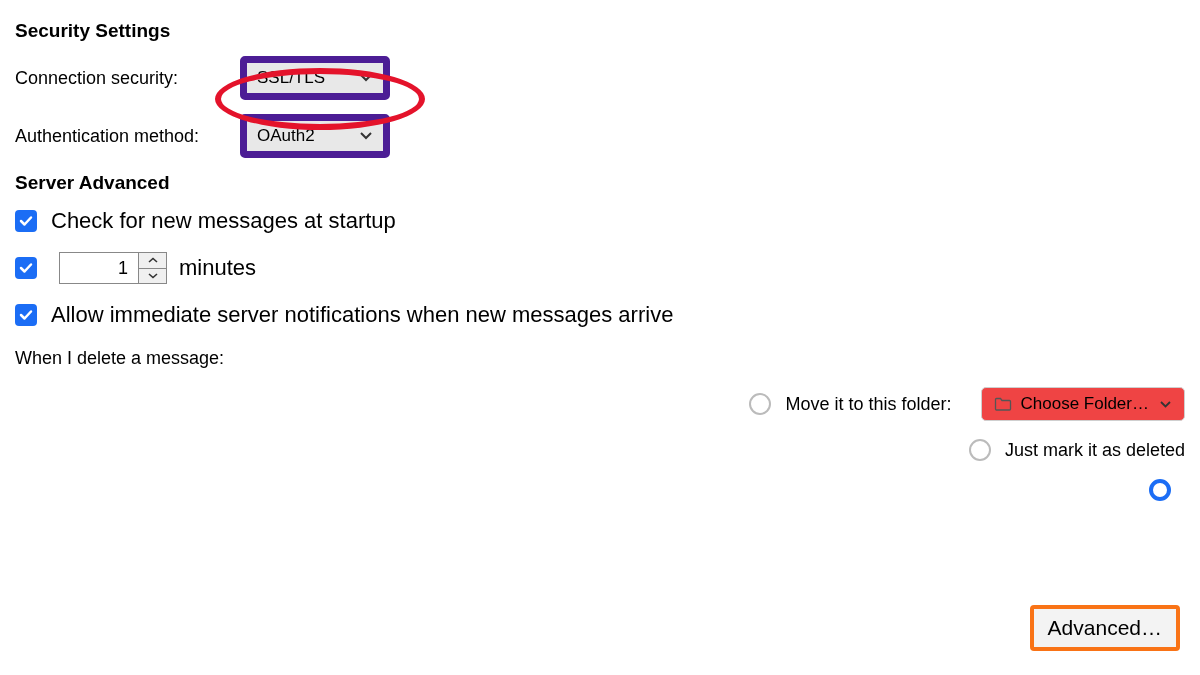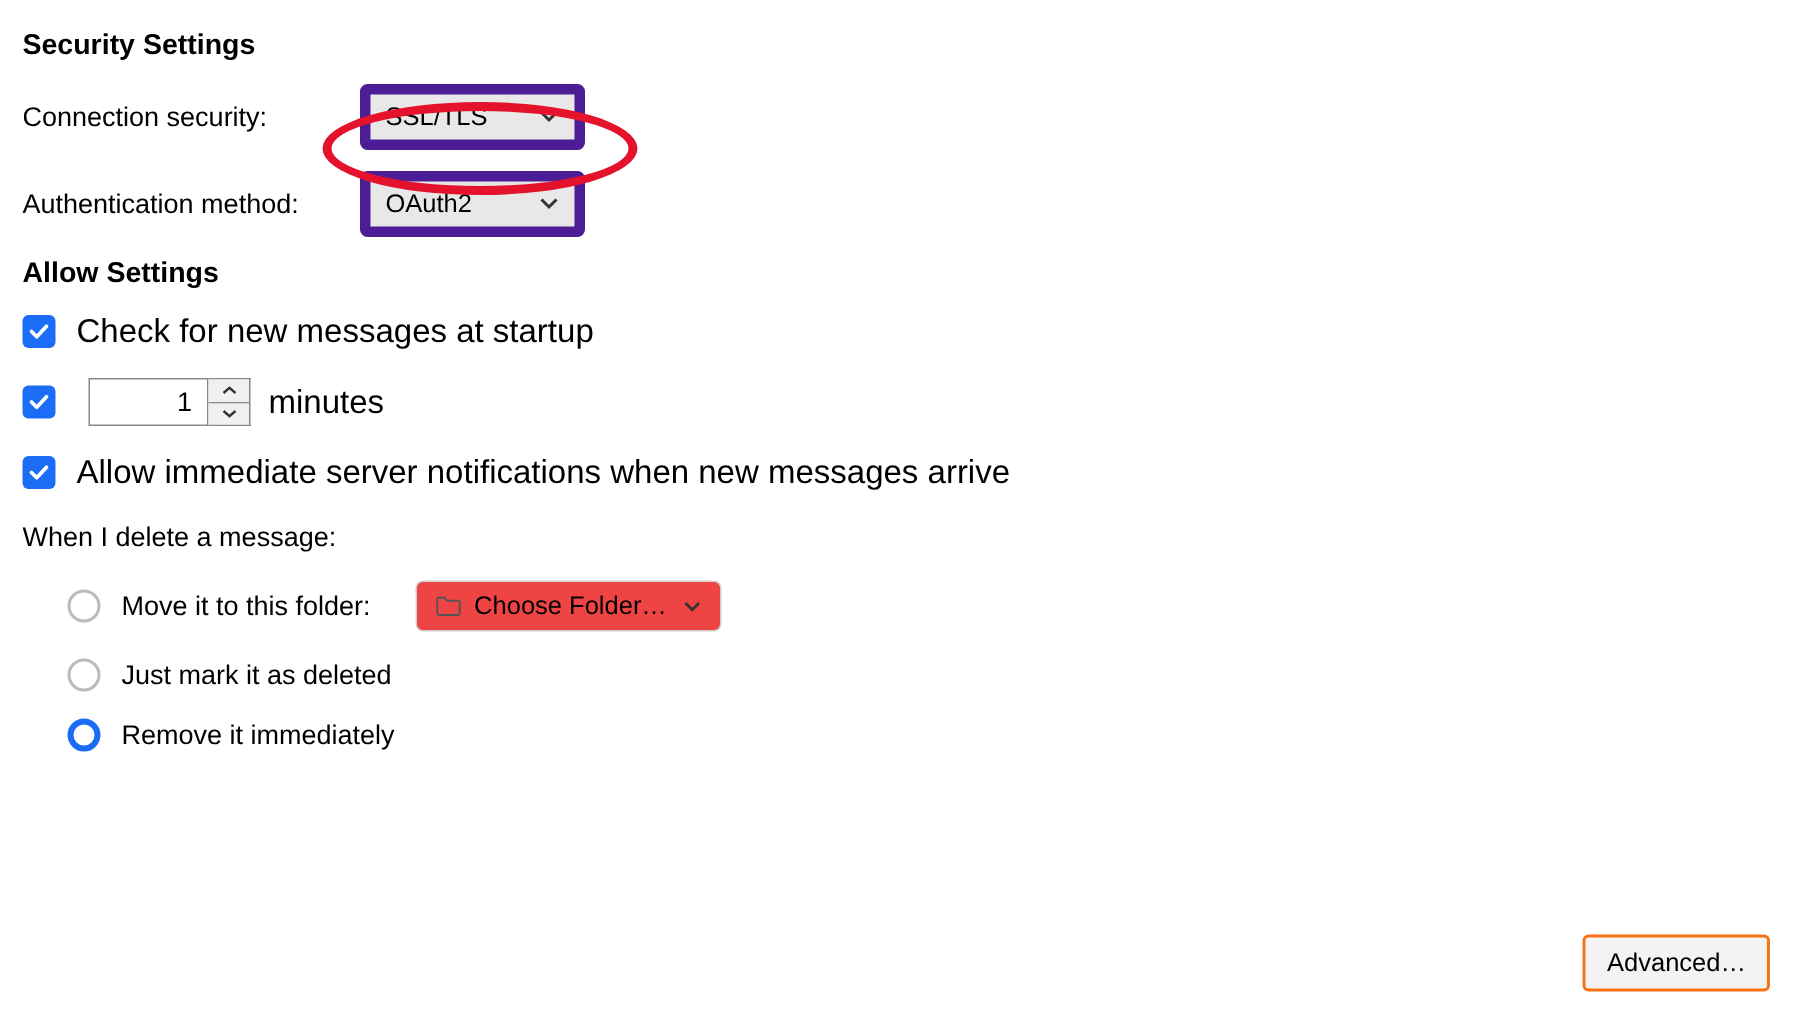--- a/index.html
+++ b/index.html
@@ -113,20 +113,21 @@
     .delete-heading {
       margin-top: 20px;
       margin-bottom: 18px;
       font-size: 18px;
     }
     .radio-row {
       display: flex;
       align-items: center;
       margin-left: 30px;
       margin-bottom: 18px;
+      justify-content: flex-end;
     }
     .radio {
       width: 22px;
       height: 22px;
       border-radius: 50%;
       border: 2px solid #bbb;
       cursor: pointer;
       flex-shrink: 0;
       margin-right: 14px;
       display: flex;
@@ -150,26 +151,26 @@
       cursor: pointer;
       margin-left: 30px;
     }
     .folder-icon {
       margin-right: 8px;
       display: flex;
     }
     .advanced-btn {
       position: absolute;
       right: 20px;
-      bottom: 14px;
+      bottom: 24px;
       background: #f3f3f3;
-      border: 2px solid #f97316;
+      border: 4px solid #f97316;
       border-radius: 4px;
       padding: 7px 14px;
-      font-size: 17px;
+      font-size: 21px;
       cursor: pointer;
     }
     .highlight-ellipse {
       position: absolute;
       border: 6px solid #e4132b;
       border-radius: 50%;
       width: 210px;
       height: 62px;
       left: 215px;
       top: 68px;
@@ -198,21 +199,21 @@
   <div class="select-box">
     <span>OAuth2</span>
     <span class="chevron">
       <svg width="14" height="10" viewBox="0 0 14 10">
           <path d="M2 2 L7 7 L12 2" stroke="#333" stroke-width="2" fill="none"></path>
         </svg>
     </span>
   </div>
 </div>
 
-<div class="section-heading server">Allow Settings</div>
+<div class="section-heading server">Server Advanced</div>
 
 <div class="check-row">
   <div class="checkbox">
     <svg width="16" height="16" viewBox="0 0 16 16">
         <path d="M3 8 L6.5 11.5 L13 4.5" stroke="#fff" stroke-width="2.5" fill="none" stroke-linecap="round" stroke-linejoin="round"></path>
       </svg>
   </div>
   <span class="check-label">Check for new messages at startup</span>
 </div>
 
@@ -267,18 +268,17 @@
   </div>
 </div>
 
 <div class="radio-row">
   <div class="radio"></div>
   <span class="radio-label">Just mark it as deleted</span>
 </div>
 
 <div class="radio-row">
   <div class="radio selected"></div>
-  <span class="radio-label">Remove it immediately</span>
 </div>
 
 <button class="advanced-btn">Advanced…</button>
 
 <div class="highlight-ellipse"></div>
 
 </body></html>

